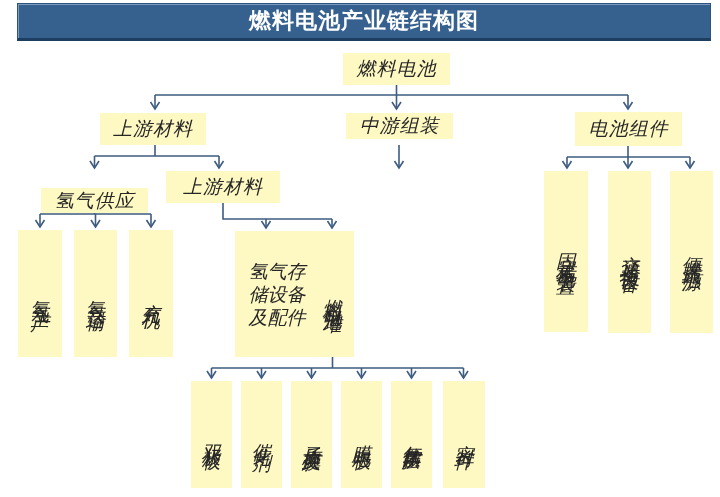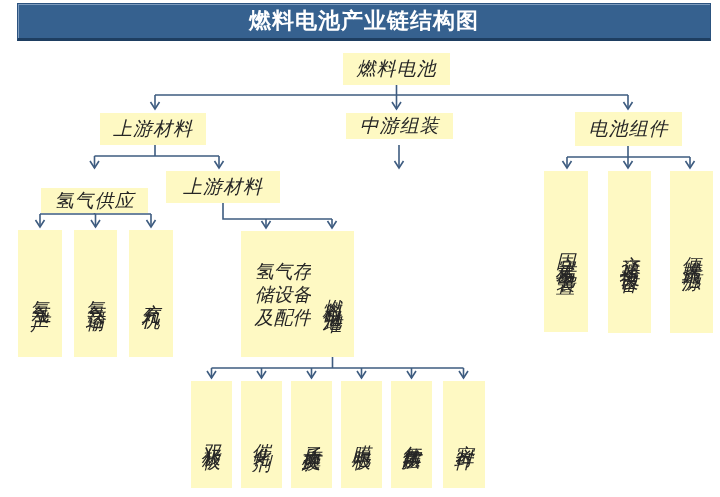--- a/index.html
+++ b/index.html
@@ -113,21 +113,21 @@
   <div class="node h" style="left:346px;top:113px;width:107px;height:26px">中游组装</div>
   <div class="node h" style="left:575px;top:112px;width:107px;height:34px">电池组件</div>
 
   <div class="node h" style="left:41px;top:188px;width:107px;height:25px">氢气供应</div>
   <div class="node h" style="left:166px;top:171px;width:114px;height:32px">上游材料</div>
 
   <div class="node v" style="left:18px;top:230px;width:44px;height:127px">氢气生产</div>
   <div class="node v" style="left:74px;top:230px;width:43px;height:127px">氢气运输</div>
   <div class="node v" style="left:129px;top:230px;width:44px;height:127px">充气机</div>
 
-  <div class="node w" style="left:241px;top:231px;width:84px;height:126px">氢气存储设备及配件</div>
+  <div class="node w" style="left:235px;top:231px;width:84px;height:126px">氢气存储设备及配件</div>
   <div class="node v" style="left:311px;top:231px;width:43px;height:126px">燃料电池堆</div>
 
   <div class="node v" style="left:191px;top:381px;width:41px;height:107px">双极板</div>
   <div class="node v" style="left:241px;top:381px;width:41px;height:107px">催化剂</div>
   <div class="node v tight" style="left:291px;top:381px;width:41px;height:107px">质子交换膜</div>
   <div class="node v" style="left:341px;top:381px;width:41px;height:107px">膜电极</div>
   <div class="node v tight" style="left:391px;top:381px;width:41px;height:107px">气体扩散层</div>
   <div class="node v" style="left:443px;top:381px;width:42px;height:107px">密封件</div>
 
   <div class="node v" style="left:544px;top:171px;width:44px;height:161px">固定式发电装置</div>

